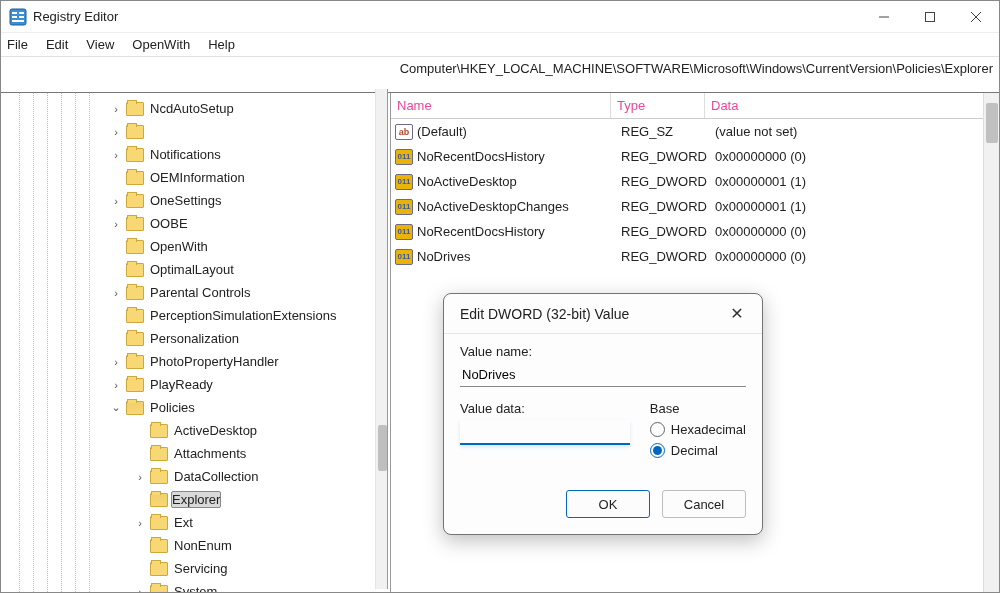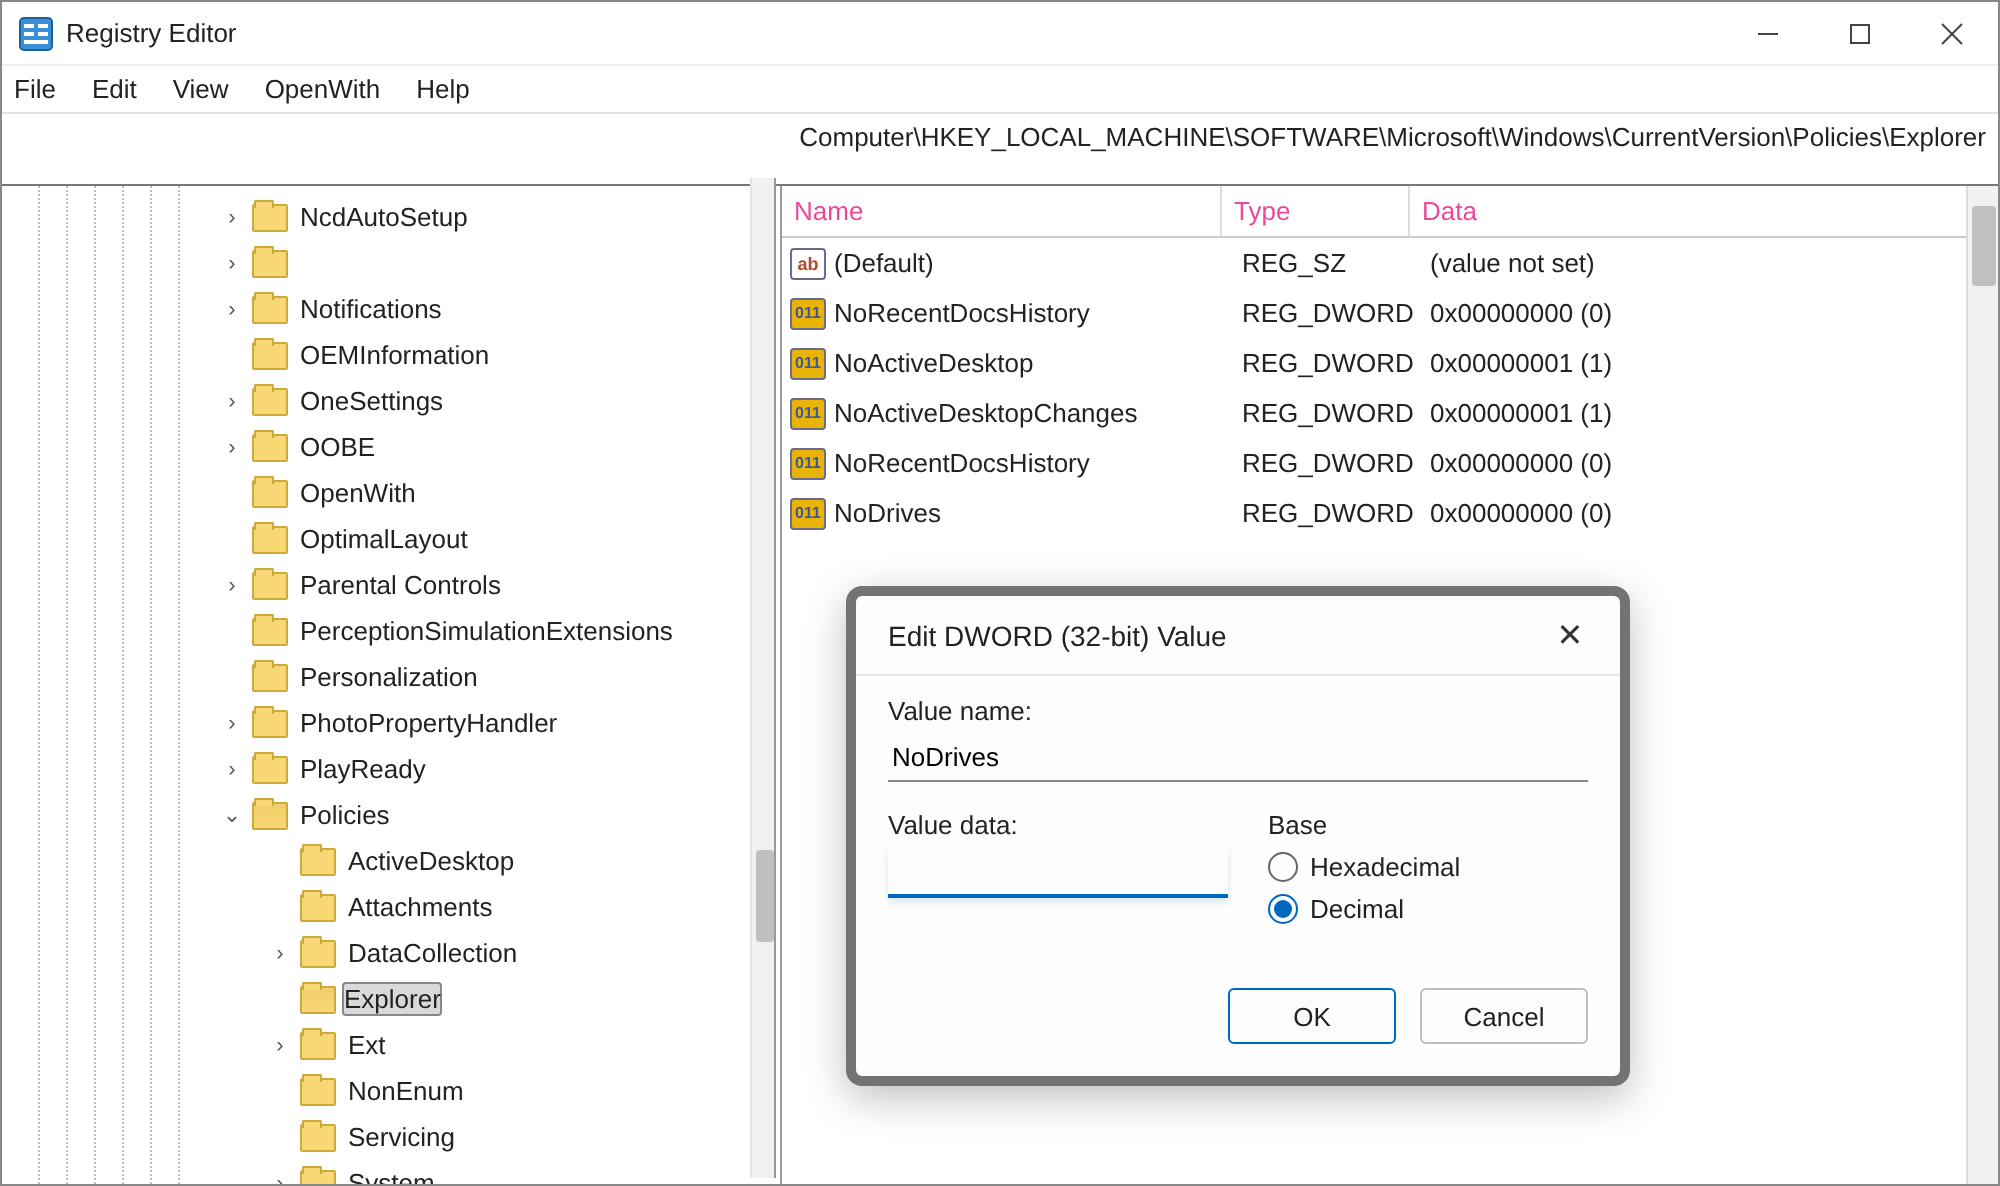--- a/index.html
+++ b/index.html
@@ -172,24 +172,24 @@
   .vscroll-thumb {
     position: absolute;
     top: 330px; left: 2px;
     width: 12px; height: 40px;
     background: #c0c0c0;
     border-radius: 2px;
   }
   
   .dialog {
     position: absolute;
-    left: 422px; top: 292px;
-    width: 392px;
+    left: 442px; top: 292px;
+    width: 320px;
     background: #fdfdfd;
-    border: 5px solid #737373;
+    border: 1px solid #737373;
     border-radius: 8px;
     box-shadow: 0 6px 20px rgba(0,0,0,0.25);
   }
   .dlg-title {
     display: flex;
     align-items: center;
     justify-content: space-between;
     height: 40px;
     padding: 0 12px 0 16px;
     border-bottom: 1px solid #e6e6e6;

